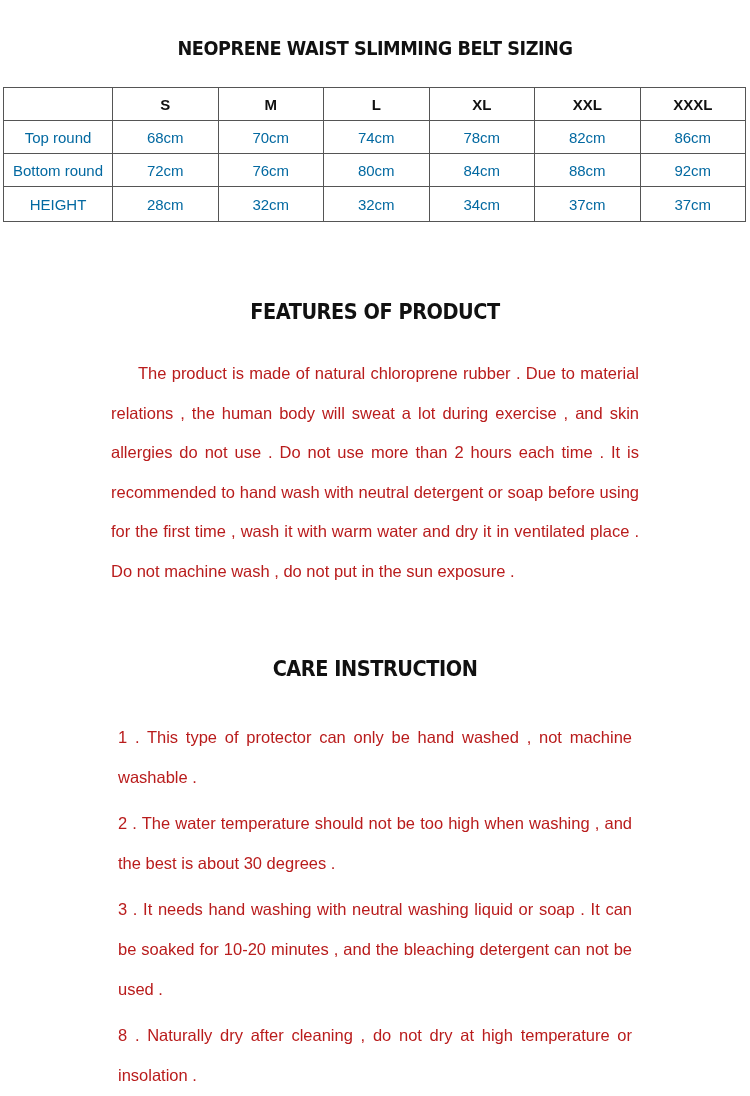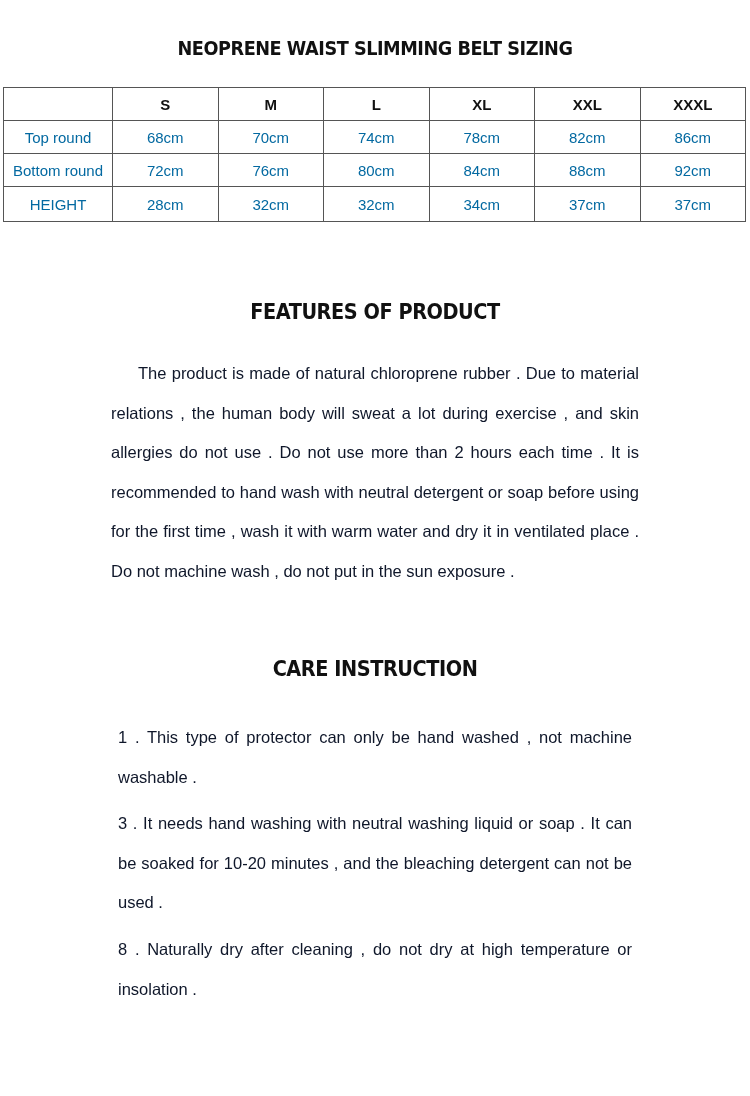--- a/index.html
+++ b/index.html
@@ -71,21 +71,21 @@
       font-weight: bold;
       transform: scaleX(0.92);
     }
     .para {
       position: absolute;
       left: 111px;
       width: 528px;
       font-size: 16.5px;
       line-height: 39.6px;
       text-align: justify;
-      color: #0f172a;
+      color: #b91c1c;
       margin: 0;
     }
     #features-text {
       top: 354px;
       text-indent: 27px;
     }
     #care-list {
       top: 711px;
       list-style: none;
       padding: 0;
@@ -151,15 +151,16 @@
     </tr>
   </tbody>
 </table>
 
 <h2 class="title" id="features-title">FEATURES OF PRODUCT</h2>
 <p class="para" id="features-text">The product is made of natural chloroprene rubber . Due to material relations , the human body will sweat a lot during exercise , and skin allergies do not use . Do not use more than 2 hours each time . It is recommended to hand wash with neutral detergent or soap before using for the first time , wash it with warm water and dry it in ventilated place . Do not machine wash , do not put in the sun exposure .</p>
 
 <h2 class="title" id="care-title">CARE INSTRUCTION</h2>
 <ul class="para" id="care-list">
   <li>1 . This type of protector can only be hand washed , not machine washable .</li>
+  <li>2 . The water temperature should not be too high when washing , and the best is about 30 degrees .</li>
   <li>3 . It needs hand washing with neutral washing liquid or soap . It can be soaked for 10-20 minutes , and the bleaching detergent can not be used .</li>
   <li>8 . Naturally dry after cleaning , do not dry at high temperature or insolation .</li>
 </ul>
 
 </body></html>

